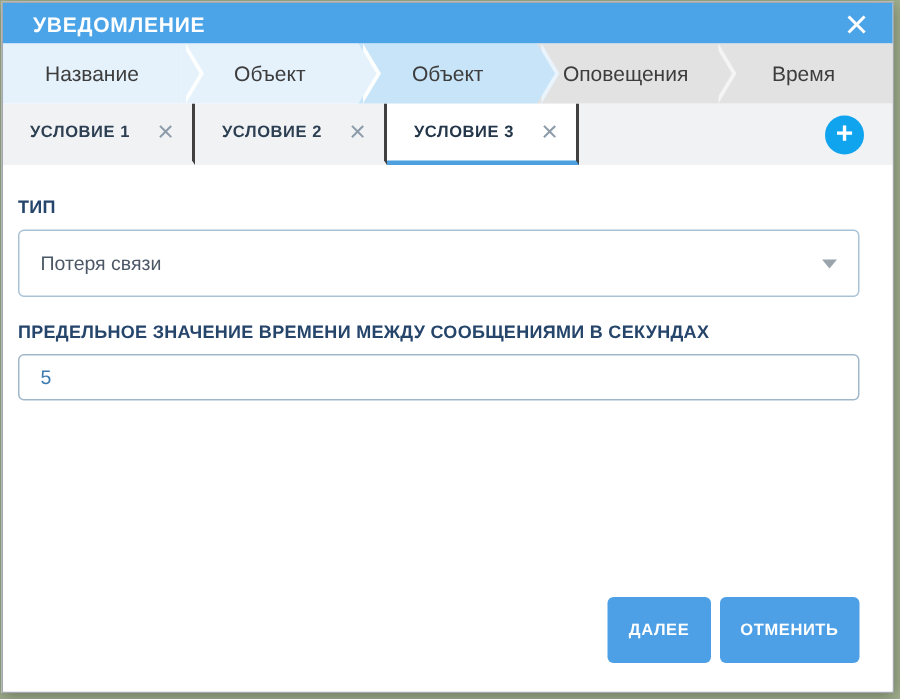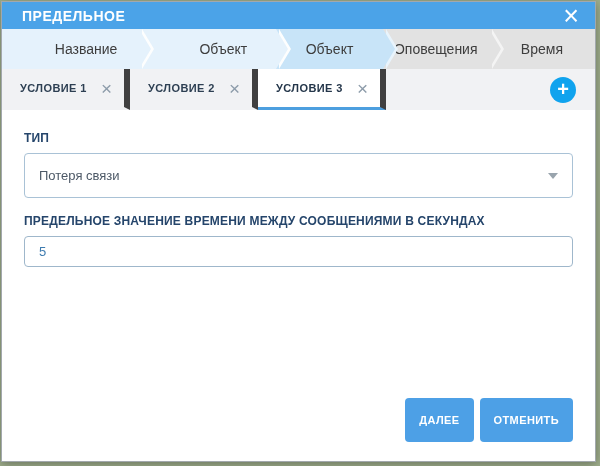--- a/index.html
+++ b/index.html
@@ -31,56 +31,56 @@
     font-size:14px;color:#3d3d3d;cursor:pointer;
   }
   .step:nth-child(1){z-index:5}.step:nth-child(2){z-index:4}.step:nth-child(3){z-index:3}
   .step:nth-child(4){z-index:2}.step:nth-child(5){z-index:1}
   .step:not(:last-child)::before,.step:not(:last-child)::after{
     content:'';position:absolute;top:0;width:0;height:0;
     border-top:20px solid transparent;border-bottom:20px solid transparent;
   }
   .step:not(:last-child)::before{right:-15px;}
   .step:not(:last-child)::after{right:-12px;}
-  .step.done{background:var(--step-done-bg,#E5F2FC);padding-left:31px;}
+  .step.done{background:var(--step-done-bg,#E5F2FC);}
   .step.done::after{border-left:12px solid var(--step-done-bg,#E5F2FC);}
   .step.done::before{border-left:12px solid #fdfefe;}
   .step.active{background:var(--step-active-bg,#C8E4F8);}
   .step.active::after{border-left:12px solid var(--step-active-bg,#C8E4F8);}
   .step.active::before{border-left:12px solid #e9f4fc;}
   .step.gray{background:var(--step-pending-bg,#E2E2E2);}
   .step.gray::after{border-left:12px solid var(--step-pending-bg,#E2E2E2);}
   .step.gray::before{border-left:12px solid #f4f4f4;}
   
   .tabbar{
     height:41px;flex:0 0 41px;background:#f1f2f4;display:flex;align-items:stretch;
   }
   .tab{
     width:128px;box-sizing:border-box;display:flex;align-items:center;
-    padding:0 12px 0 18px;border-right:6px solid #404040;
+    padding:0 12px 0 18px;border-right:2px solid #404040;
     border-bottom:3px solid transparent;cursor:pointer;
   }
   .tab-label{
     font-size:11px;font-weight:bold;color:#2d3f52;letter-spacing:.4px;white-space:nowrap;
   }
   .tab-x{
     margin-left:auto;color:#8d9caa;font-size:19px;line-height:1;font-weight:400;
     cursor:pointer;user-select:none;
   }
   .tab.active{background:#fff;border-bottom-color:var(--tab-underline,#4D9FDF);justify-content:center;}
   .tab.active .tab-label{color:#24364a;}
   .add-btn{
     margin-left:auto;align-self:center;margin-right:19px;
     width:26px;height:26px;border-radius:50%;background:var(--add-button,#10A3EE);
     color:#fff;display:flex;align-items:center;justify-content:center;
     font-size:20px;font-weight:bold;line-height:1;padding-bottom:1px;
     box-sizing:border-box;cursor:pointer;user-select:none;
   }
   
-  .content{flex:1;position:relative;padding:21px 22px 0 22px;background:#fff;}
+  .content{flex:1;position:relative;padding:21px 22px 0 10px;background:#fff;}
   .field-label{
     font-size:12px;font-weight:bold;color:var(--label-color,#25456B);
     letter-spacing:.2px;margin-bottom:8px;
   }
   .select{
     height:45px;box-sizing:border-box;border:1px solid #a9c2d6;border-radius:4px;
     display:flex;align-items:center;justify-content:space-between;
     padding:0 14px;margin-bottom:16px;background:#fff;cursor:pointer;
   }
   .select-value{font-size:13px;color:#4c5866;}
@@ -102,21 +102,21 @@
     letter-spacing:.4px;cursor:pointer;
     font-family:"Liberation Sans","DejaVu Sans",sans-serif;
   }
 </style>
 </head>
 <body>
 
 <div class="dialog">
 
   <div class="titlebar">
-    <span class="title">ПРЕДЕЛЬНОЕ</span>
+    <span class="title">УВЕДОМЛЕНИЕ</span>
     <span class="close-x">×</span>
   </div>
 
   <div class="steps">
     <div class="step done">
       <span>Название</span>
     </div>
     <div class="step done">
       <span>Объект</span>
     </div>

